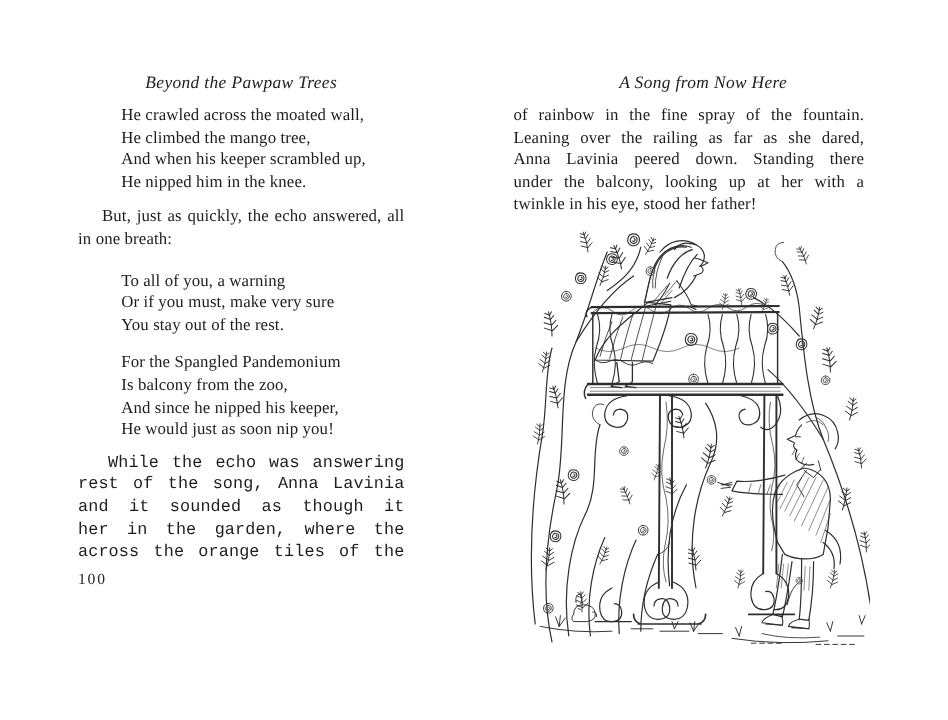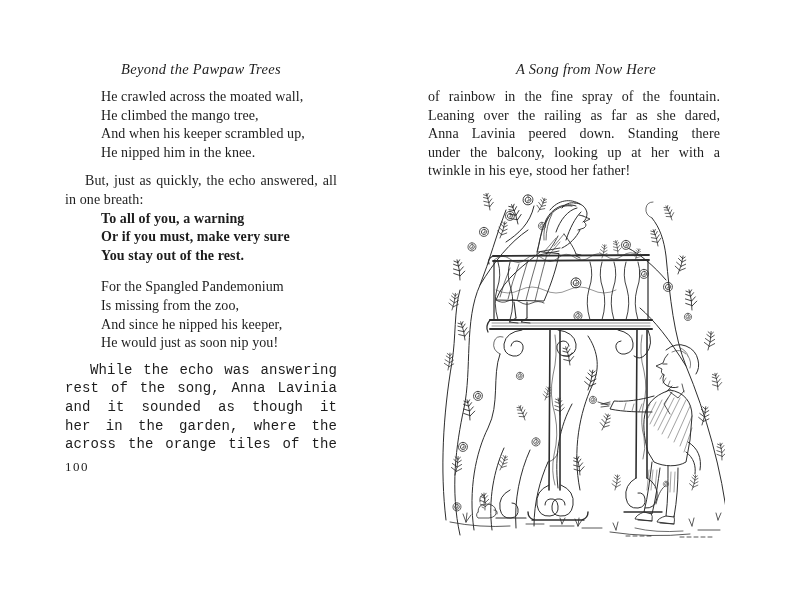--- a/index.html
+++ b/index.html
@@ -15,21 +15,21 @@
   .running-head{
     font-style:italic;font-weight:normal;font-size:14.5px;
     text-align:center;margin:0;height:18px;line-height:18px;letter-spacing:.3px;
   }
   #rightcol .running-head{transform:translateX(12px);}
   .line{font-size:14px;line-height:18.6px;white-space:nowrap;letter-spacing:.1px;}
   .j{white-space:normal;text-align:justify;text-justify:inter-word;
      text-align-last:justify;height:18.6px;overflow:hidden;}
   .poem{margin-left:36px;}
   .block-gap1{margin-top:10px;}
-  .block-gap2{font-weight:bold;}
+  .block-gap2{margin-top:16px;}
   .block-gap3{margin-top:13px;}
   .block-gap4{margin-top:8px;font-family:Liberation Mono, monospace;}
   .indent20{text-indent:20px;}
   .indent25{text-indent:25px;}
   .folio{margin-top:5px;font-size:13px;letter-spacing:1.5px;line-height:16px;}
   .rpara{margin-top:10px;}
   svg.illu{position:absolute;left:430px;top:190px;}
 </style>
 </head>
 <body>
@@ -50,21 +50,21 @@
   </div>
 
   <div class="poem block-gap2">
     <div class="line">To all of you, a warning</div>
     <div class="line">Or if you must, make very sure</div>
     <div class="line">You stay out of the rest.</div>
   </div>
 
   <div class="poem block-gap3">
     <div class="line">For the Spangled Pandemonium</div>
-    <div class="line">Is missing from the zoo,</div>
+    <div class="line">Is balcony from the zoo,</div>
     <div class="line">And since he nipped his keeper,</div>
     <div class="line">He would just as soon nip you!</div>
   </div>
 
   <div class="block-gap4">
     <div class="line j indent25">While the echo was answering with the</div>
     <div class="line j">rest of the song, Anna Lavinia tried to song</div>
     <div class="line j">and it sounded as though it were just beneath</div>
     <div class="line j">her in the garden, where the sunlight coming</div>
     <div class="line j">across the orange tiles of the roof made a sort</div>

